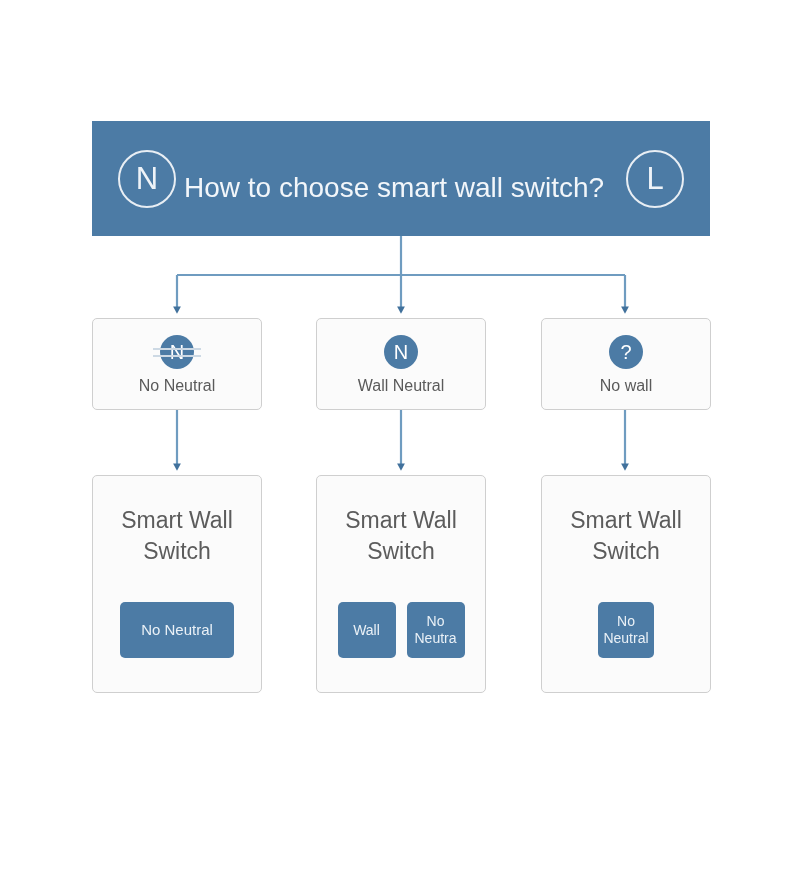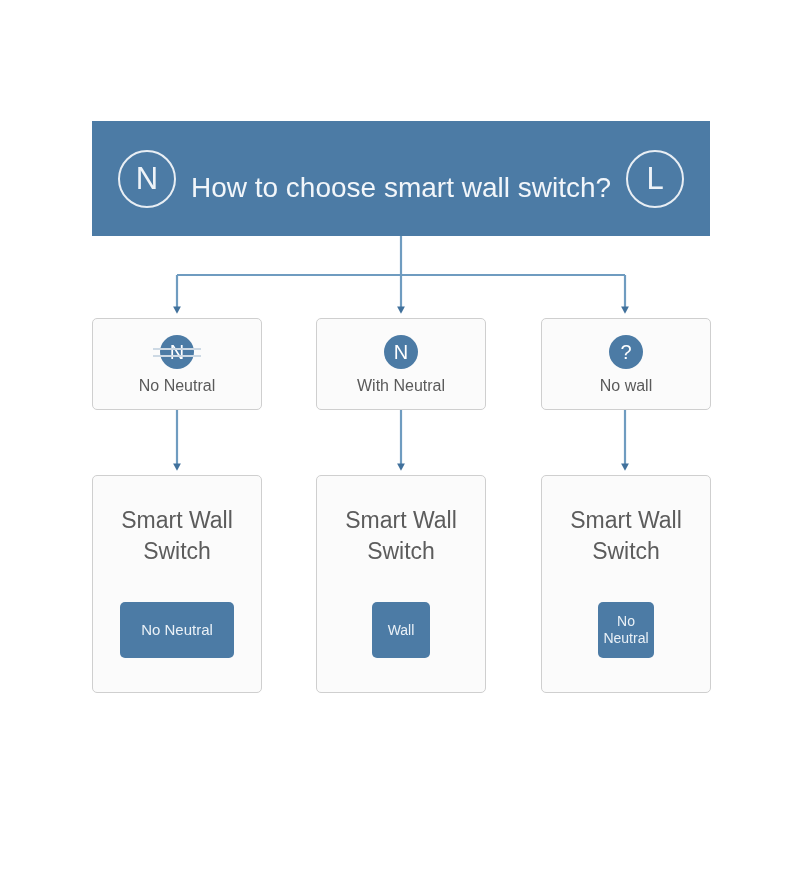--- a/index.html
+++ b/index.html
@@ -52,21 +52,20 @@
     display: flex;
     align-items: center;
     justify-content: center;
     color: #eef3f8;
     font-size: 31px;
     font-weight: 400;
     line-height: 1;
   }
   #header-title {
     flex: 1 1 auto;
-    text-align: center;
     color: #f2f6fa;
     font-size: 28px;
     line-height: 1.28;
     padding: 0 8px;
     margin-top: 19px;
   }
 
   
   .option-box {
     position: absolute;
@@ -214,39 +213,40 @@
     <div class="terminal-circle">L</div>
   </div>
 
   <div class="option-box" id="option-box-0">
     <div class="option-icon struck">N</div>
     <div class="option-label">No Neutral</div>
   </div>
 
   <div class="option-box" id="option-box-1">
     <div class="option-icon">N</div>
-    <div class="option-label">With Neutral</div>
+    <div class="option-label">Wall Neutral</div>
   </div>
 
   <div class="option-box" id="option-box-2">
     <div class="option-icon">?</div>
     <div class="option-label">No wall</div>
   </div>
 
   <div class="product-card" id="product-card-0">
     <div class="product-title">Smart Wall Switch</div>
     <div class="product-buttons">
       <button class="product-btn wide">No Neutral</button>
     </div>
   </div>
 
   <div class="product-card" id="product-card-1">
     <div class="product-title">Smart Wall Switch</div>
     <div class="product-buttons">
       <button class="product-btn half">Wall</button>
+      <button class="product-btn half">No Neutra</button>
     </div>
   </div>
 
   <div class="product-card" id="product-card-2">
     <div class="product-title">Smart Wall Switch</div>
     <div class="product-buttons">
       <button class="product-btn small">No Neutral</button>
     </div>
   </div>
 

